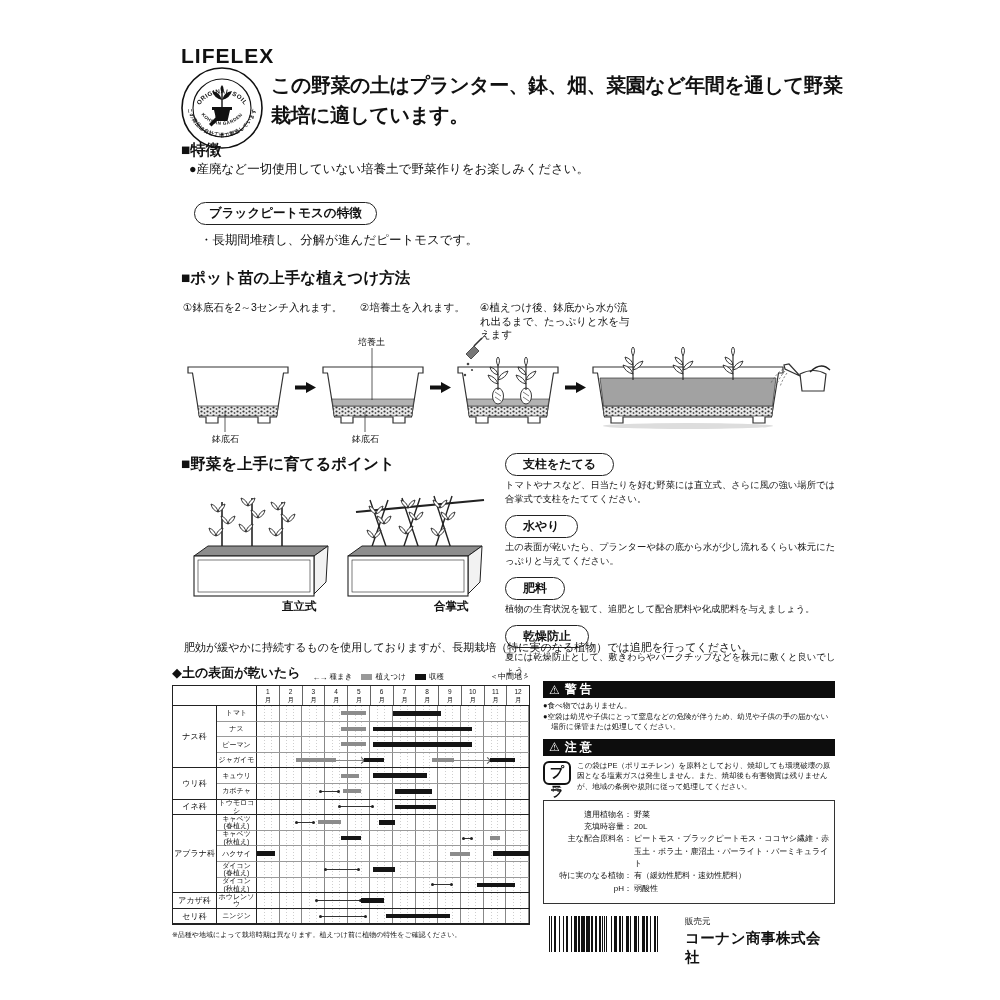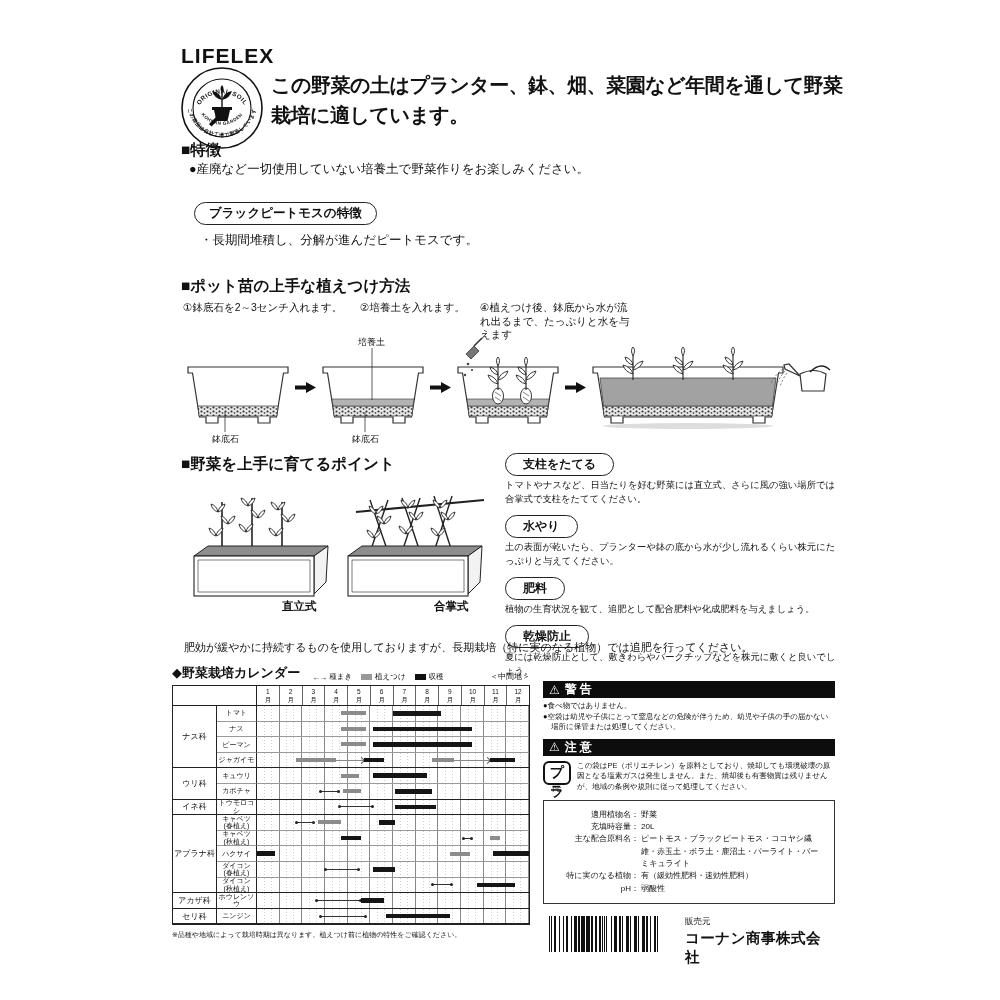--- a/index.html
+++ b/index.html
@@ -11,21 +11,21 @@
   .seal{left:180px;top:66px;}
   .sealtxt{fill:#111;font-weight:bold;letter-spacing:.5px;}
   .headline{left:271px;top:70px;width:580px;font-size:20px;font-weight:800;line-height:1.5;letter-spacing:-0.5px;}
   
   .sec-title{font-size:15.5px;font-weight:800;}
   .features-title{left:181px;top:140px;}
   .features-list{left:189px;top:160px;font-size:12.5px;line-height:1.45;}
   .bpm-box{left:194px;top:202px;display:inline-block;border:1.6px solid #222;border-radius:12px;
            padding:2px 14px;font-size:12.5px;font-weight:700;}
   .bpm-list{left:200px;top:230px;font-size:12.5px;line-height:1.7;}
-  .planting-title{left:181px;top:276px;}
+  .planting-title{left:181px;top:268px;}
   .steps{left:183px;top:301px;width:664px;display:flex;font-size:10.5px;line-height:1.3;}
   .step{padding-right:6px;box-sizing:border-box;}
   .step:nth-child(1){width:177px;}
   .step:nth-child(2){width:120px;}
   .step:nth-child(3){width:162px;}
   .step:nth-child(4){width:200px;}
   .steps-svg{left:180px;top:332px;}
   .points-title{left:181px;top:454px;}
   .points-svg{left:186px;top:490px;}
   .points-col{left:505px;top:453px;width:338px;}
@@ -86,21 +86,21 @@
   .w-icon{font-size:12px;line-height:1;}
   .b-title{font-size:12px;font-weight:800;letter-spacing:3px;}
   .safety-list{font-size:7.5px;line-height:1.4;margin-bottom:6px;}
   .safety-list .bullet{padding-left:8px;text-indent:-8px;}
   .recycle-row{display:flex;gap:6px;margin:5px 0 7px 0;align-items:flex-start;}
   .pla-wrap{text-align:center;flex:none;}
   .pla-box{width:24px;height:20px;border:2px solid #111;border-radius:6px;font-size:14px;font-weight:800;
            text-align:center;line-height:19px;}
   .pla-mat{font-size:7px;margin-top:1px;}
   .recycle-text{font-size:7.5px;line-height:1.4;}
-  .spec-box{border:1.2px solid #333;padding:8px 9px;margin-top:2px;}
+  .spec-box{border:1.2px solid #333;padding:8px 2px;margin-top:2px;}
   .spec-row{display:flex;font-size:8px;line-height:1.55;}
   .spec-label{width:86px;text-align:right;flex:none;}
   .spec-value{flex:1;padding-left:2px;}
   .footer{display:flex;margin-top:12px;}
   .barcode-wrap{width:122px;margin-left:6px;flex:none;}
   .bc-bars{display:flex;height:36px;align-items:stretch;}
   .bc-mod{height:100%;flex:none;}
   .seller{margin-left:14px;flex:1;}
   .seller-label{font-size:8.5px;}
   .company{font-size:14.5px;font-weight:800;letter-spacing:.5px;margin-top:1px;}
@@ -297,21 +297,21 @@
       <div class="point-item"><div class="pill">支柱をたてる</div><div class="point-text">トマトやナスなど、日当たりを好む野菜には直立式、さらに風の強い場所では合掌式で支柱をたててください。</div></div>
       <div class="point-item"><div class="pill">水やり</div><div class="point-text">土の表面が乾いたら、プランターや鉢の底から水が少し流れるくらい株元にたっぷりと与えてください。</div></div>
       <div class="point-item"><div class="pill">肥料</div><div class="point-text">植物の生育状況を観て、追肥として配合肥料や化成肥料を与えましょう。</div></div>
       <div class="point-item"><div class="pill">乾燥防止</div><div class="point-text">夏には乾燥防止として、敷きわらやバークチップなどを株元に敷くと良いでしょう。</div></div>
     </div>
 
   <div class="abs note">肥効が緩やかに持続するものを使用しておりますが、長期栽培（特に実のなる植物）では追肥を行ってください。</div>
 
   <div class="abs cal">
     <div class="cal-head">
-      <span class="cal-title">◆野菜栽培カレンダー</span>
+      <span class="cal-title">◆土の表面が乾いたら</span>
       <span class="cal-legend">
           <div class="leg-item">
             <span class="leg-sym sow">←→</span>
             <span>種まき</span>
           </div>
           <div class="leg-item">
             <span class="leg-sym plant"></span>
             <span>植えつけ</span>
           </div>
           <div class="leg-item">

